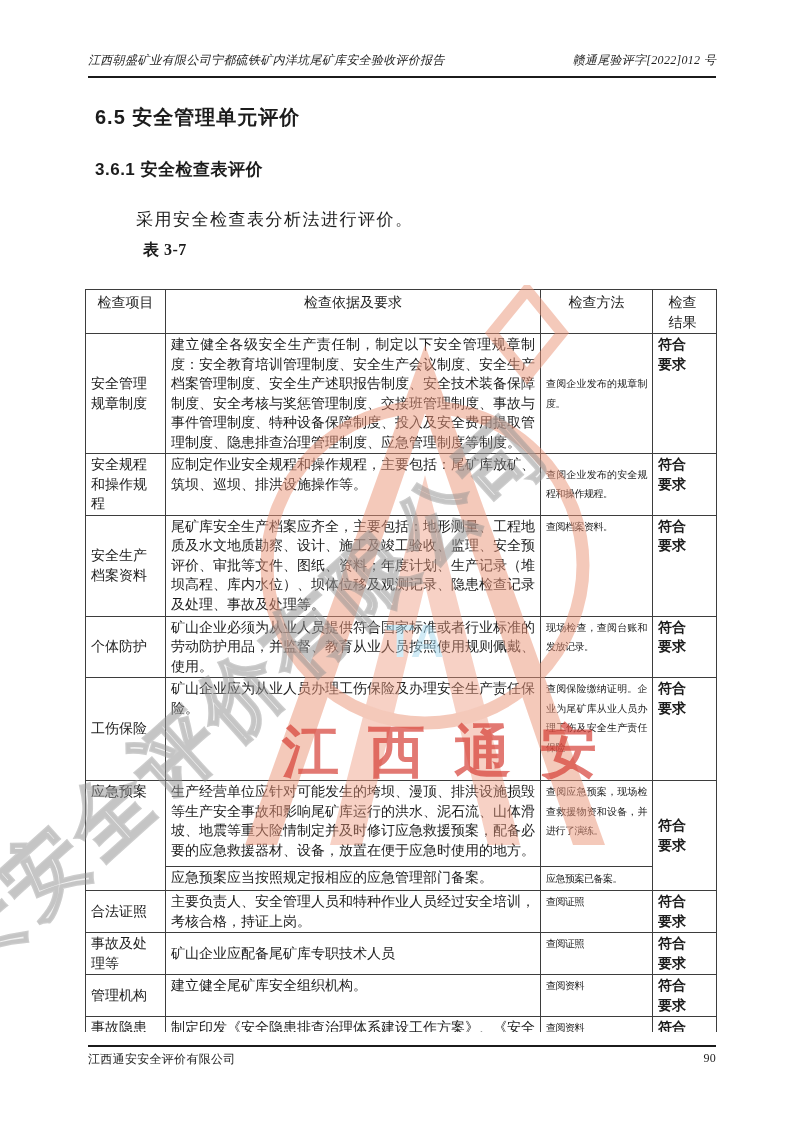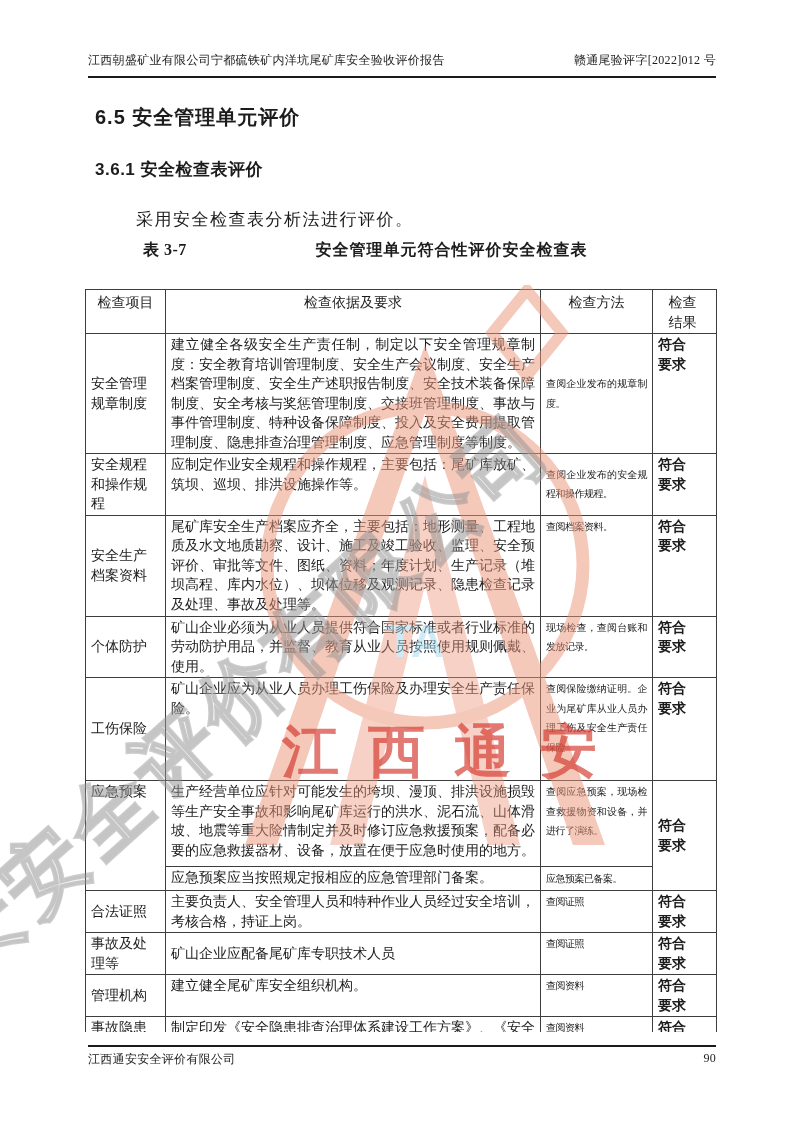--- a/index.html
+++ b/index.html
@@ -8,21 +8,21 @@
     font-family:"Liberation Serif","DejaVu Serif",serif;color:#1c1c1c;
     overflow:hidden;
   }
   .page{position:absolute;inset:0;}
 
   
   .doc-header{
     position:absolute;top:52px;left:88px;width:628px;
     display:flex;justify-content:space-between;align-items:flex-end;
     font-size:12px;letter-spacing:.3px;
-    border-bottom:2px solid #1b1b1b;padding-bottom:7px;
+    border-bottom:2px solid #1b1b1b;padding-bottom:7px;font-style:italic;
   }
 
   
   .h1{
     position:absolute;top:104px;left:95px;
     font-family:"Liberation Sans","DejaVu Sans",sans-serif;
     font-size:20px;font-weight:700;letter-spacing:1px;
   }
   .h2{
     position:absolute;top:158px;left:95px;
@@ -99,21 +99,20 @@
     <span>江西朝盛矿业有限公司宁都硫铁矿内洋坑尾矿库安全验收评价报告</span>
     <span>赣通尾验评字[2022]012 号</span>
   </div>
 
   <div class="h1">6.5  安全管理单元评价</div>
   <div class="h2">3.6.1 安全检查表评价</div>
   <div class="para">采用安全检查表分析法进行评价。</div>
 
   <div class="caption">
     <span class="lbl">表 3-7</span>
-    <span class="ttl">安全管理单元符合性评价安全检查表</span>
   </div>
 
   <div class="table-wrap">
     <table>
       <colgroup>
           <col style="width:80px">
           <col style="width:375px">
           <col style="width:112px">
           <col style="width:64px">
         </colgroup>

